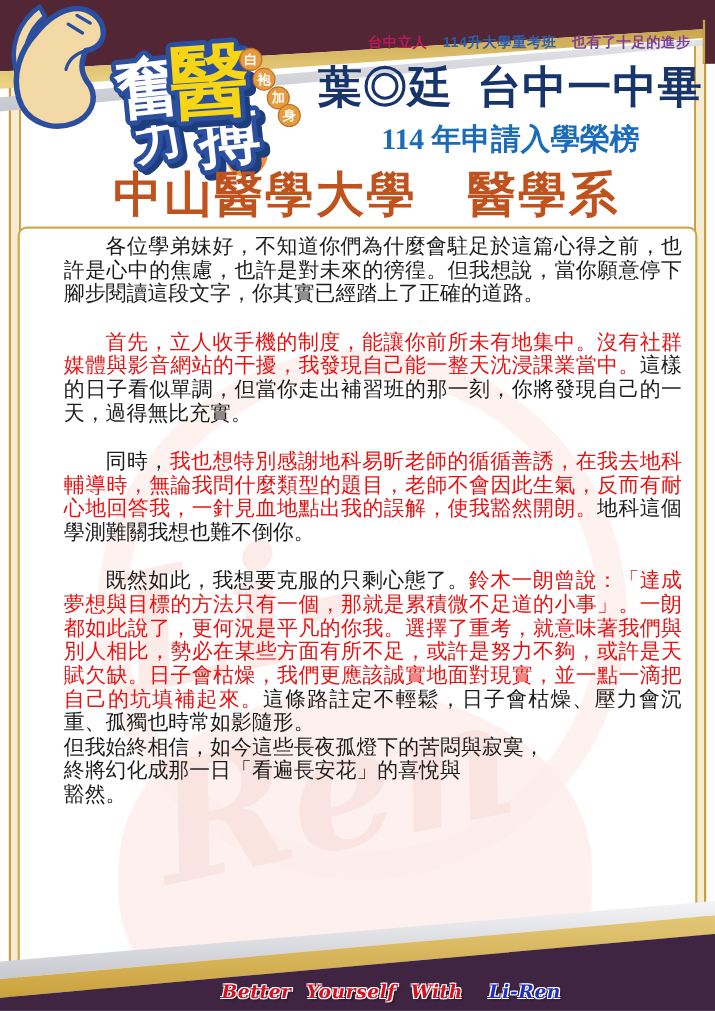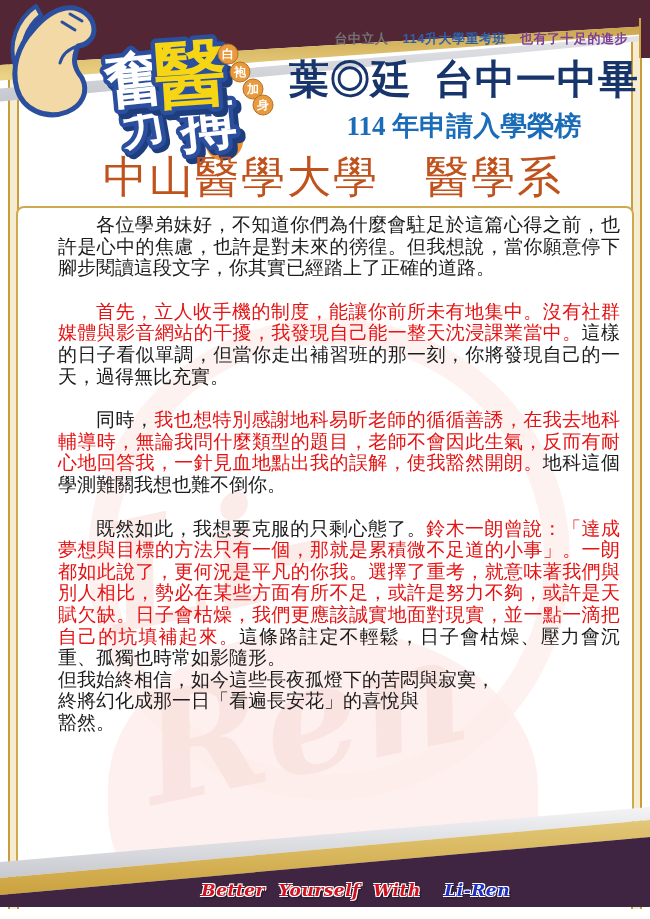--- a/index.html
+++ b/index.html
@@ -28,50 +28,50 @@
   .logo-coin{fill:#e89a3e;stroke:#b86f22;stroke-width:1;}
   .coin-txt{fill:#fff;font-size:12px;font-weight:bold;text-anchor:middle;}
   .lchar{font-weight:900;text-anchor:middle;stroke-linejoin:round;
          font-family:"Liberation Sans",sans-serif;}
   .lchar.shadow{fill:#1e3d7d;stroke:#1e3d7d;stroke-width:10;}
   .lchar.front{stroke:#2b4f9e;stroke-width:9;paint-order:stroke;fill:#fff;}
   .lchar.front.yellow{fill:#f6d515;}
 
   .tagline{position:absolute;right:22px;top:30px;display:flex;gap:14px;
            font-size:13px;font-weight:700;letter-spacing:.5px;}
-  .t-red{color:#737373;} .t-blue{color:#2e5fa8;} .t-purple{color:#7d3f96;}
+  .t-red{color:#be185d;} .t-blue{color:#2e5fa8;} .t-purple{color:#7d3f96;}
 
   .student-name{position:absolute;left:278px;right:0;top:52px;text-align:center;
     font-family:"Liberation Serif",serif;font-weight:900;font-size:40px;color:#17356b;
     letter-spacing:1px;white-space:pre;}
   .honor-line{position:absolute;left:290px;right:12px;top:108px;text-align:center;
     font-family:"Liberation Serif",serif;font-weight:900;font-size:27px;color:#1a6cb8;}
   .school-line{position:absolute;left:0;right:0;top:148px;text-align:center;
-    font-family:"Liberation Serif",serif;font-weight:400;font-size:44px;color:#c0531d;
+    font-family:"Liberation Serif",serif;font-weight:700;font-size:44px;color:#c0531d;
     letter-spacing:2px;white-space:pre;margin-left:16px;}
 
   
   .panel{position:absolute;left:16px;right:16px;top:206px;height:690px;background:#fff;
     border:2px solid #cfa94e;border-radius:8px;box-shadow:inset 0 0 0 2px #fff;
     overflow:hidden;z-index:2;}
   .wm-ring{position:absolute;left:70px;top:110px;width:430px;height:430px;border-radius:50%;
     border:26px solid #fcebe8;opacity:.65;}
   .wm-blob{position:absolute;left:90px;top:420px;width:430px;height:320px;background:#fcecea;
     border-radius:50% 50% 42% 42%;opacity:.8;}
   .wm-script{position:absolute;left:100px;top:230px;font-family:"DejaVu Serif",serif;
     font-style:italic;font-weight:bold;font-size:150px;color:#f8dcd8;opacity:.55;
     transform:rotate(-12deg);}
   .paras{position:relative;z-index:2;padding:6px 12px 0 24px;margin-left:16px;}
   .para{margin:22px 0 0 0;font-size:19px;line-height:21.6px;text-indent:2em;
         white-space:pre-wrap;text-align:justify;}
   .para:first-child{margin-top:0;}
   .seg-black{color:#1c1c1c;} .seg-red{color:#e51313;}
 
   
-  .footer{position:absolute;left:0;bottom:12px;width:526px;height:100px;z-index:4;pointer-events:none;}
+  .footer{position:absolute;left:0;bottom:0;width:526px;height:100px;z-index:4;pointer-events:none;}
   .fband{position:absolute;left:0;top:0;width:650px;height:100px;}
   .fband.silver{background:linear-gradient(180deg,#f4f4f6,#b5b8c0);
     clip-path:polygon(0 55%,100% 0%,100% 13%,0 71%);}
   .fband.gold{background:linear-gradient(180deg,#e7cf84,#c79b33);
     clip-path:polygon(0 71%,100% 13%,100% 30%,0 88%);}
   .fband.purple{background:#3f2542;clip-path:polygon(0 88%,100% 30%,100% 100%,0 100%);}
   .slogan{position:absolute;right:16px;bottom:7px;font-family:"DejaVu Serif",serif;
     font-style:italic;font-weight:bold;font-size:17px;letter-spacing:.5px;word-spacing:7px;}
   .slogan span{text-shadow:-1px -1px 0 #fff,1px -1px 0 #fff,-1px 1px 0 #fff,1px 1px 0 #fff,
     2px 2px 2px rgba(0,0,0,.45);}

